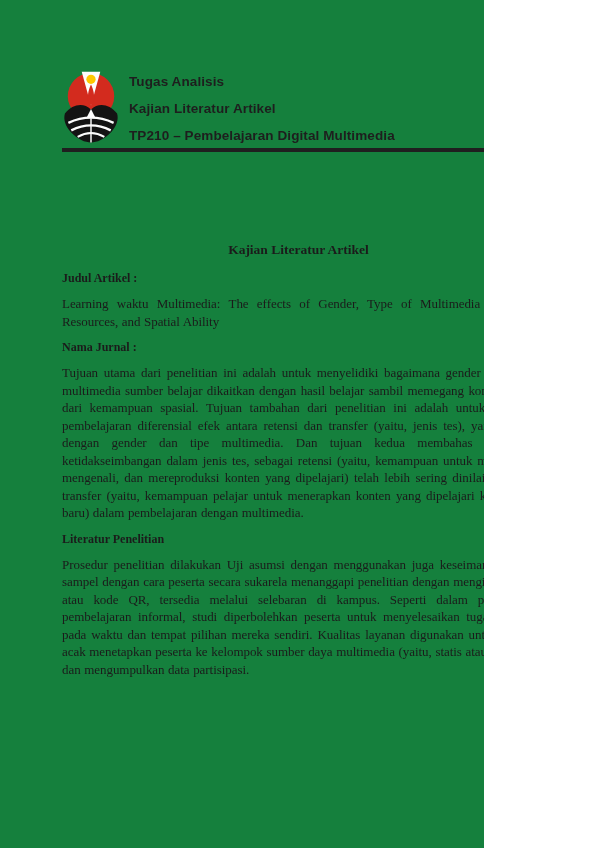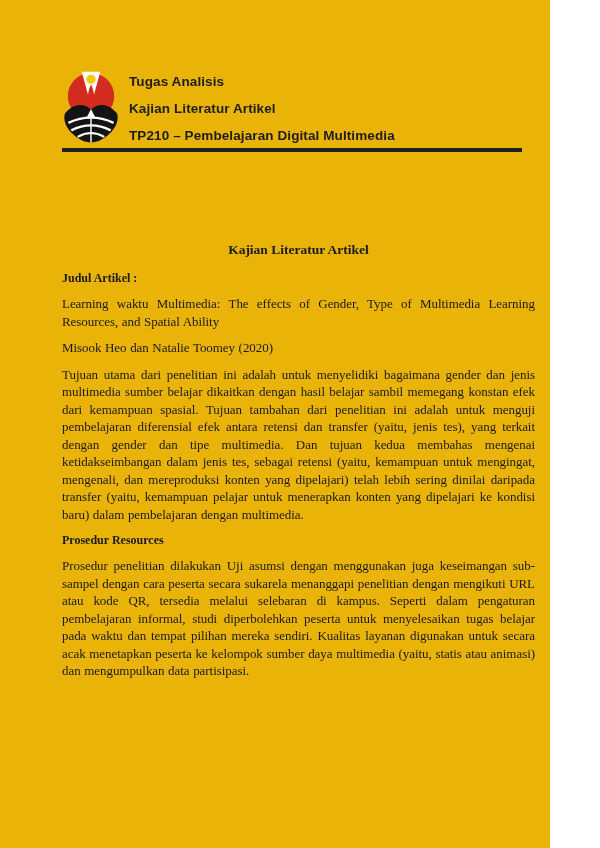--- a/index.html
+++ b/index.html
@@ -1,20 +1,20 @@
 <!DOCTYPE html>
 <html><head>
 <meta charset="utf-8">
 <style>
   html, body { margin: 0; padding: 0; background: #ffffff; }
   .page {
     position: relative;
-    width: 550px;
+    width: 484px;
     height: 848px;
-    background: #eab308;
+    background: #15803d;
     font-family: "Liberation Serif", serif;
     color: #1b1b1b;
     overflow: hidden;
   }
   
   .header {
     position: absolute;
     left: 62px;
     top: 71px;
     display: flex;
@@ -106,22 +106,22 @@
   </div>
 
   <div class="rule"></div>
 
   <div class="content">
     <h1 class="doc-title">Kajian Literatur Artikel</h1>
 
     <h2 class="section-heading">Judul Artikel :</h2>
     <p class="section-body">Learning waktu Multimedia: The effects of Gender, Type of Multimedia Learning Resources, and Spatial Ability</p>
 
+    <h2 class="section-heading">Nama Jurnal :</h2>
 
-    <p class="section-body">Misook Heo dan Natalie Toomey (2020)</p>
 
     <p class="section-body">Tujuan utama dari penelitian ini adalah untuk menyelidiki bagaimana gender dan jenis multimedia sumber belajar dikaitkan dengan hasil belajar sambil memegang konstan efek dari kemampuan spasial. Tujuan tambahan dari penelitian ini adalah untuk menguji pembelajaran diferensial efek antara retensi dan transfer (yaitu, jenis tes), yang terkait dengan gender dan tipe multimedia. Dan tujuan kedua membahas mengenai ketidakseimbangan dalam jenis tes, sebagai retensi (yaitu, kemampuan untuk mengingat, mengenali, dan mereproduksi konten yang dipelajari) telah lebih sering dinilai daripada transfer (yaitu, kemampuan pelajar untuk menerapkan konten yang dipelajari ke kondisi baru) dalam pembelajaran dengan multimedia.</p>
 
-    <h2 class="section-heading">Prosedur Resources</h2>
+    <h2 class="section-heading">Literatur Penelitian</h2>
     <p class="section-body">Prosedur penelitian dilakukan Uji asumsi dengan menggunakan juga keseimangan sub-sampel dengan cara peserta secara sukarela menanggapi penelitian dengan mengikuti URL atau kode QR, tersedia melalui selebaran di kampus. Seperti dalam pengaturan pembelajaran informal, studi diperbolehkan peserta untuk menyelesaikan tugas belajar pada waktu dan tempat pilihan mereka sendiri. Kualitas layanan digunakan untuk secara acak menetapkan peserta ke kelompok sumber daya multimedia (yaitu, statis atau animasi) dan mengumpulkan data partisipasi.</p>
   </div>
 
 </div>
 
 </body></html>

